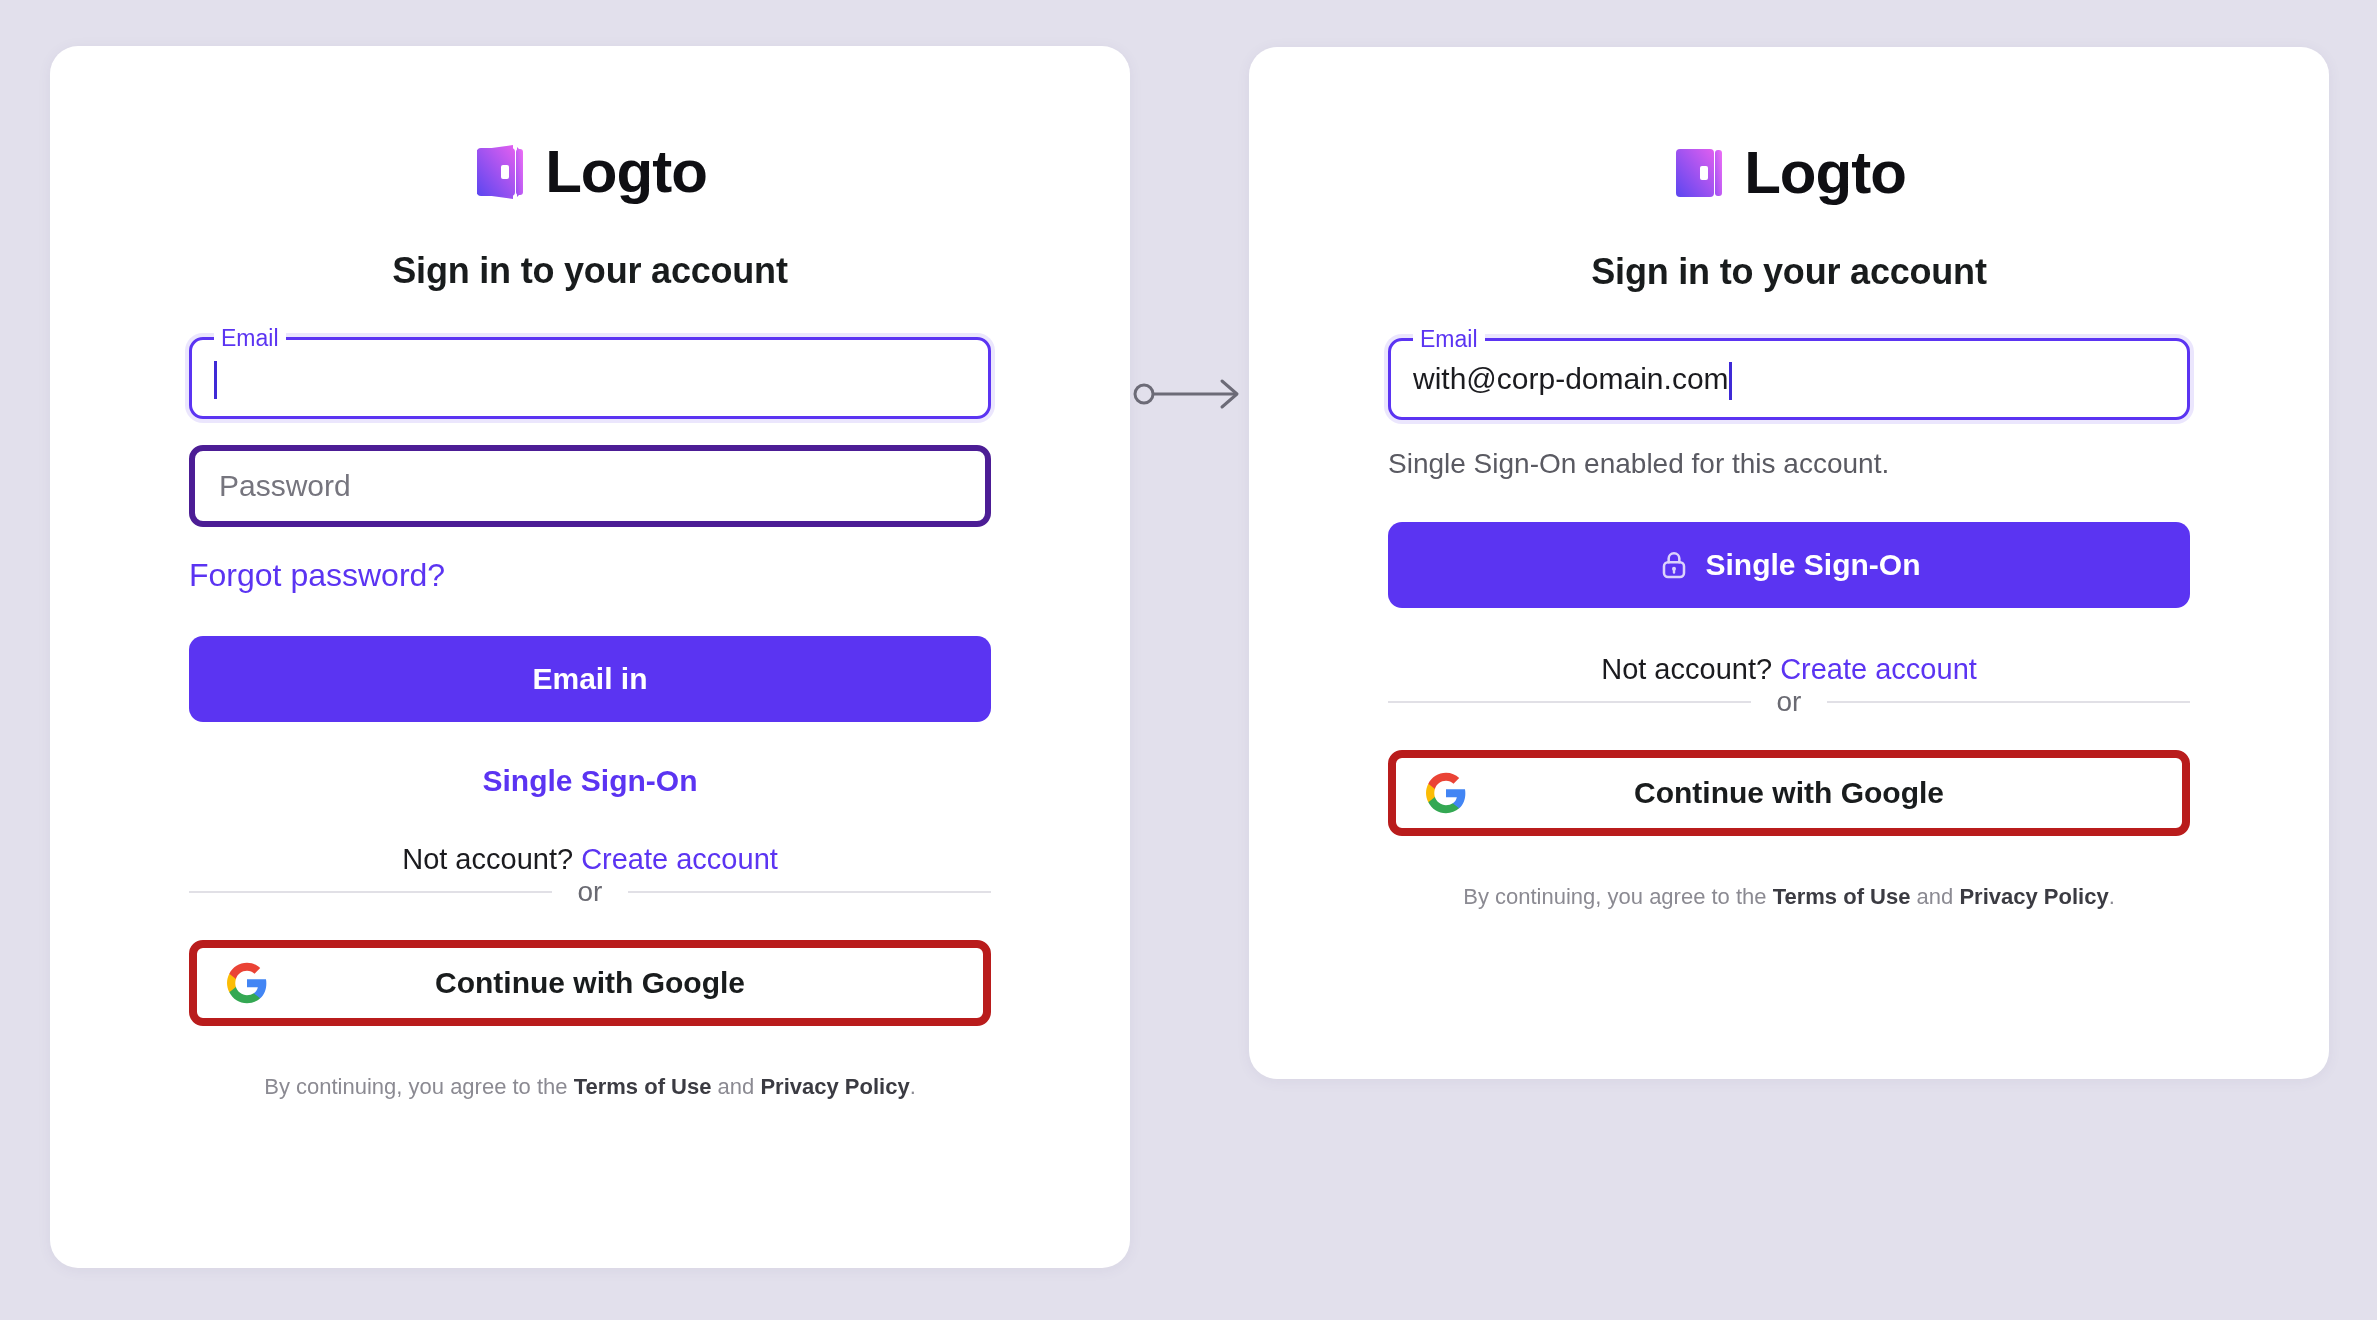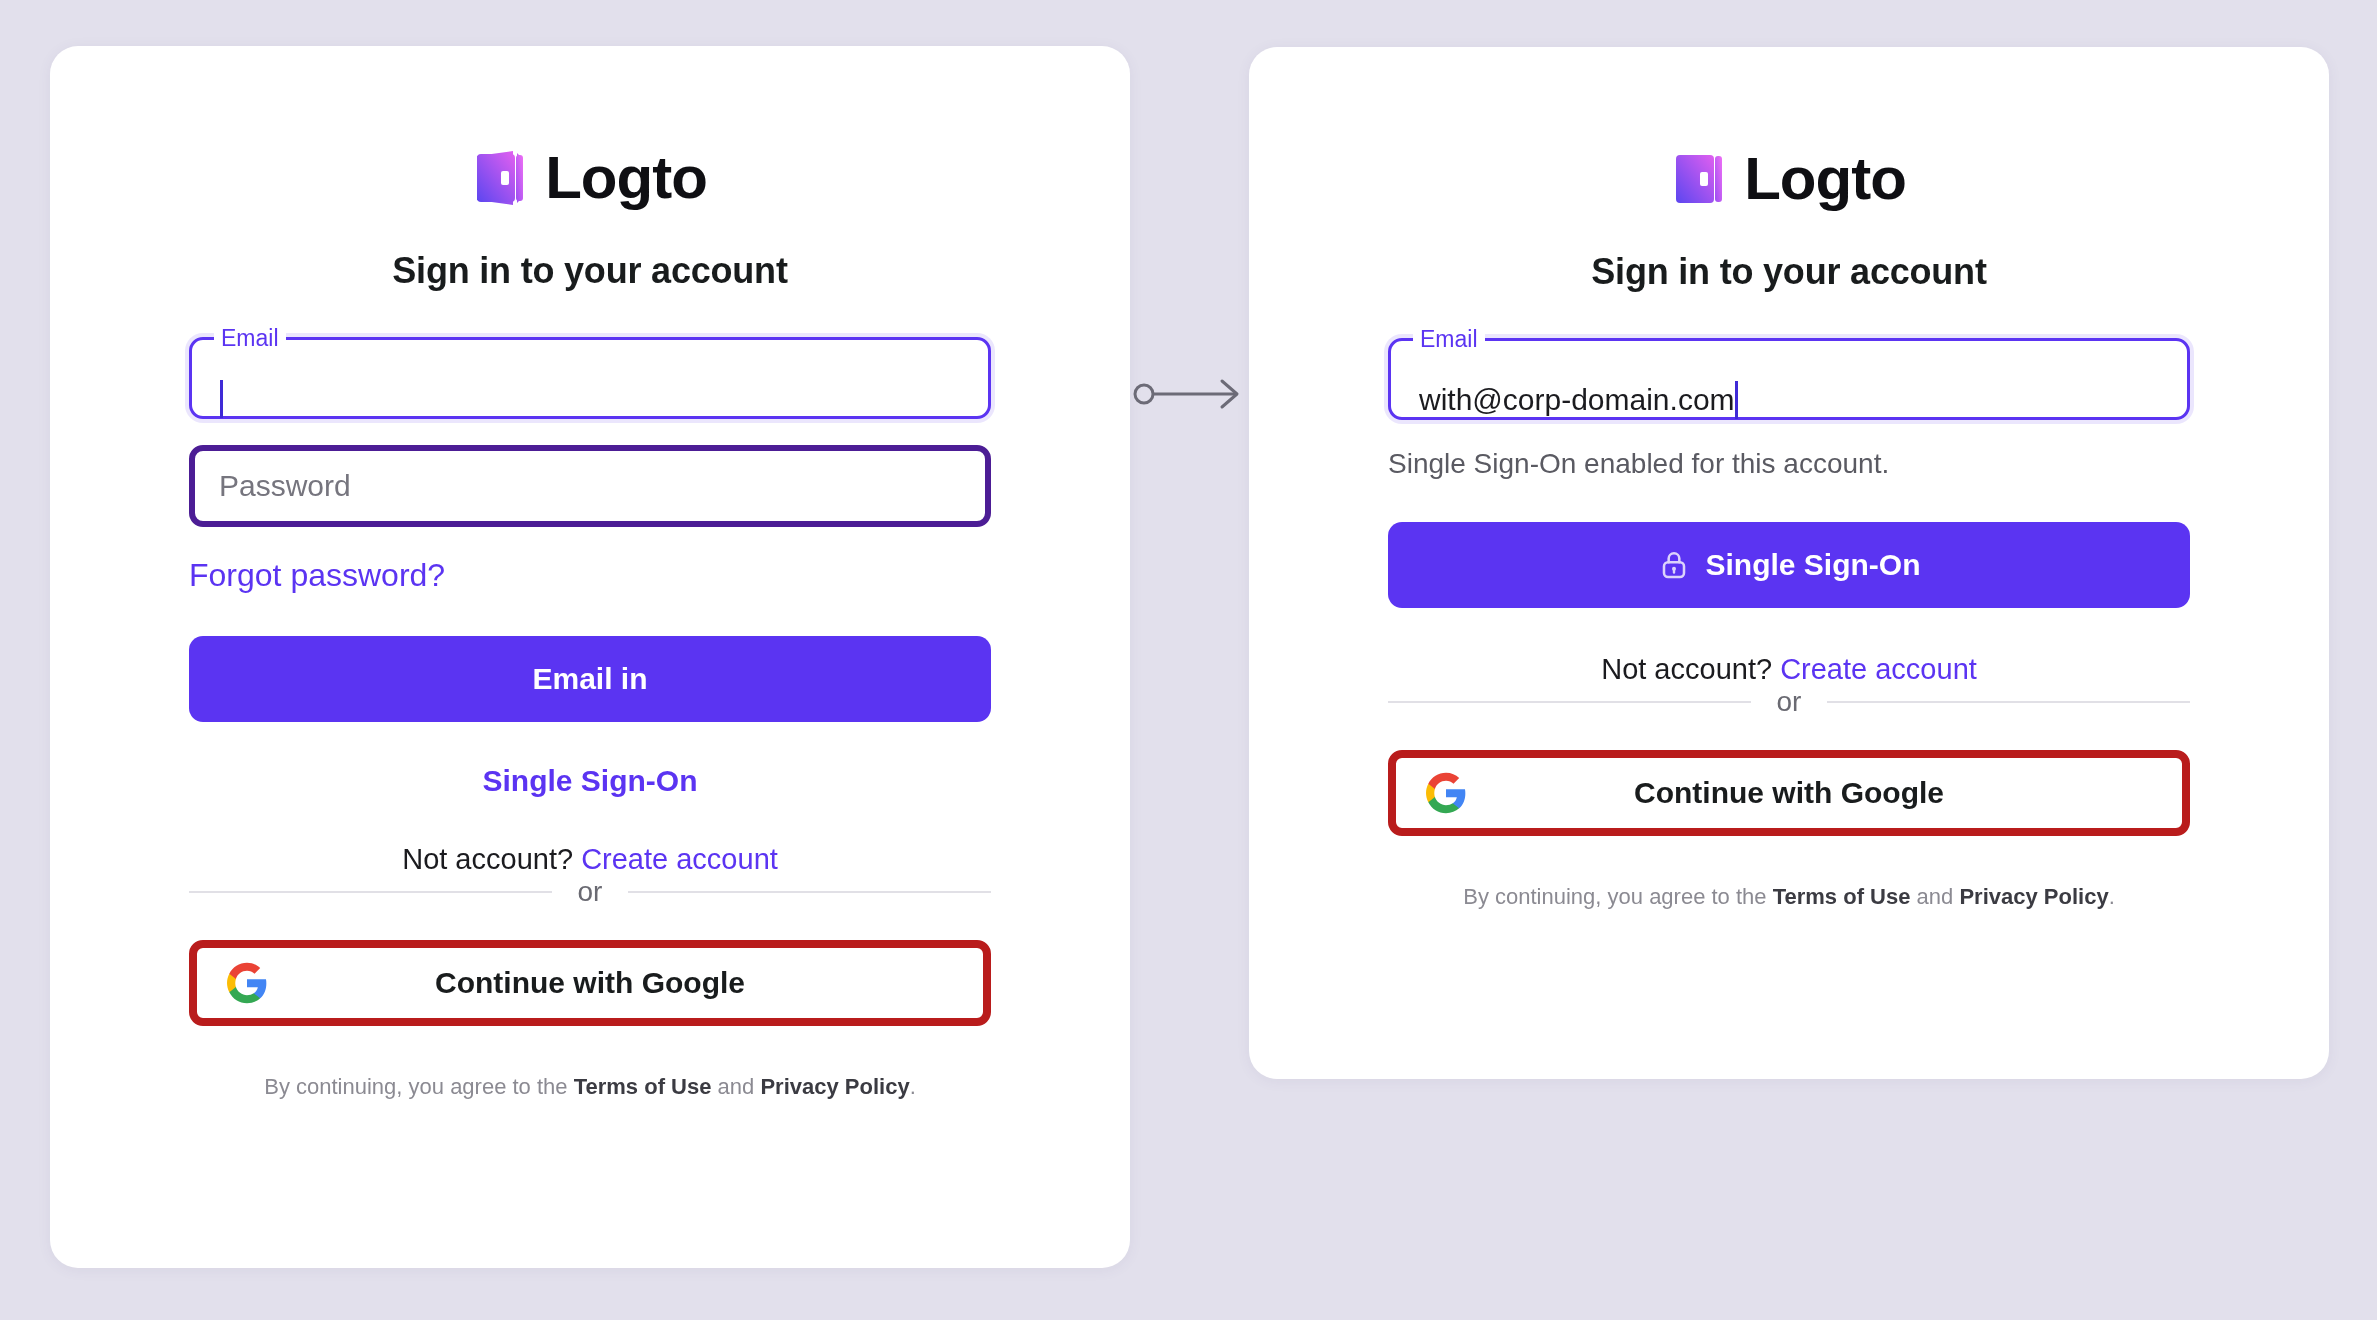--- a/index.html
+++ b/index.html
@@ -40,21 +40,21 @@
 
   .card-inner {
     width: 802px;
     margin: 0 auto;
     padding-top: 96px;
   }
 
   
   .logo-row {
     display: flex;
-    align-items: center;
+    align-items: flex-start;
     justify-content: center;
     gap: 16px;
     height: 72px;
   }
   .logo-mark { width: 56px; height: 60px; display: block; }
   .logo-word {
     font-size: 60px;
     font-weight: 700;
     letter-spacing: -1px;
     color: #0f0f13;
@@ -74,22 +74,22 @@
   
   .field-wrap { position: relative; margin-top: 45px; }
 
   .field-outlined {
     position: relative;
     height: 82px;
     border: 3px solid #5b34f2;
     border-radius: 14px;
     background: #fff;
     display: flex;
-    align-items: flex-end;
-    padding: 0 28px;
+    align-items: center;
+    padding: 0 22px;
     box-shadow: 0 0 0 4px rgba(91, 52, 242, 0.12);
   }
   .field-outlined .notch {
     position: absolute;
     top: -13px;
     left: 22px;
     background: #fff;
     padding: 0 7px;
     font-size: 23px;
     color: #5b34f2;

